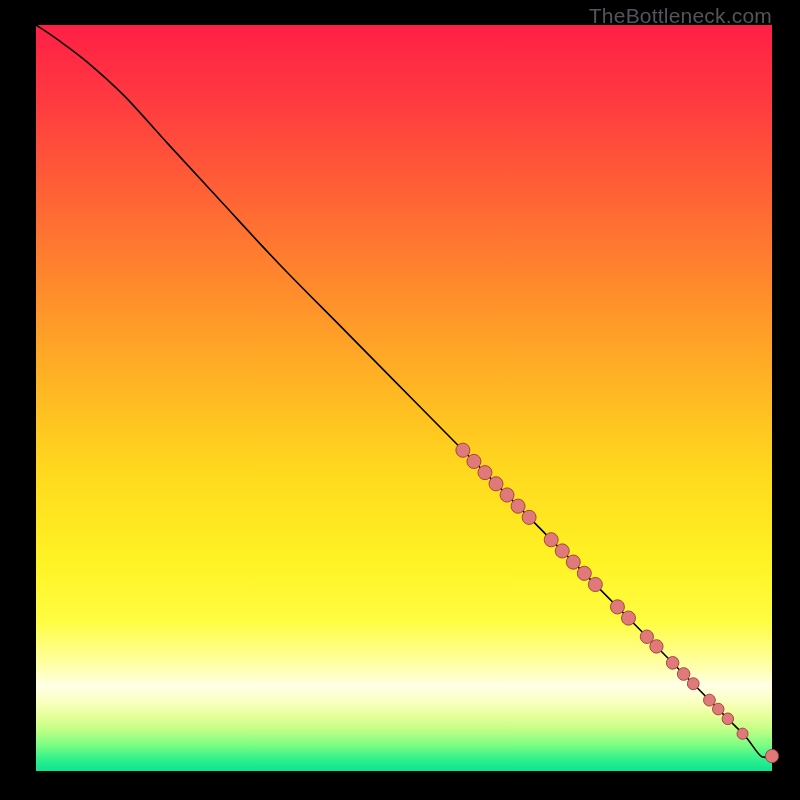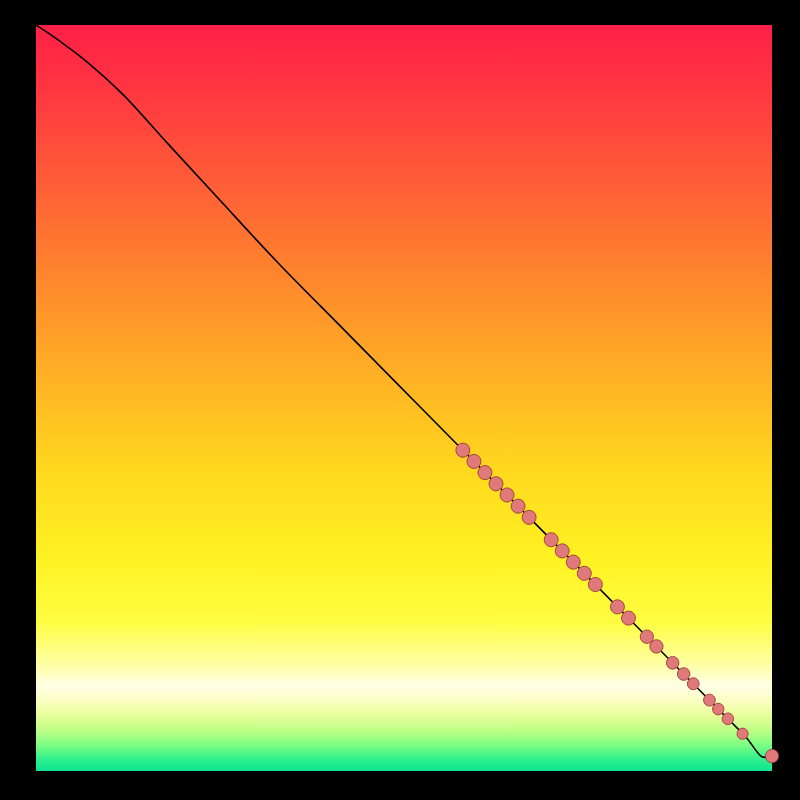--- a/index.html
+++ b/index.html
@@ -35,20 +35,21 @@
     position: absolute;
     left: 0; top: 0;
     width: 100%; height: 100%;
     overflow: visible;
   }
 </style>
 </head>
 <body>
 <div class="frame">
 
+  <div class="attribution">TheBottleneck.com</div>
 
   <div class="plot-area">
     <svg class="gradient" viewBox="0 0 736 746" preserveAspectRatio="none">
       <defs>
         <linearGradient id="bg" x1="0" y1="0" x2="0" y2="1">
           <stop offset="0.00" stop-color="#ff1f46"></stop>
           <stop offset="0.10" stop-color="#ff3a40"></stop>
           <stop offset="0.22" stop-color="#ff6036"></stop>
           <stop offset="0.35" stop-color="#ff8a2c"></stop>
           <stop offset="0.48" stop-color="#ffb424"></stop>

